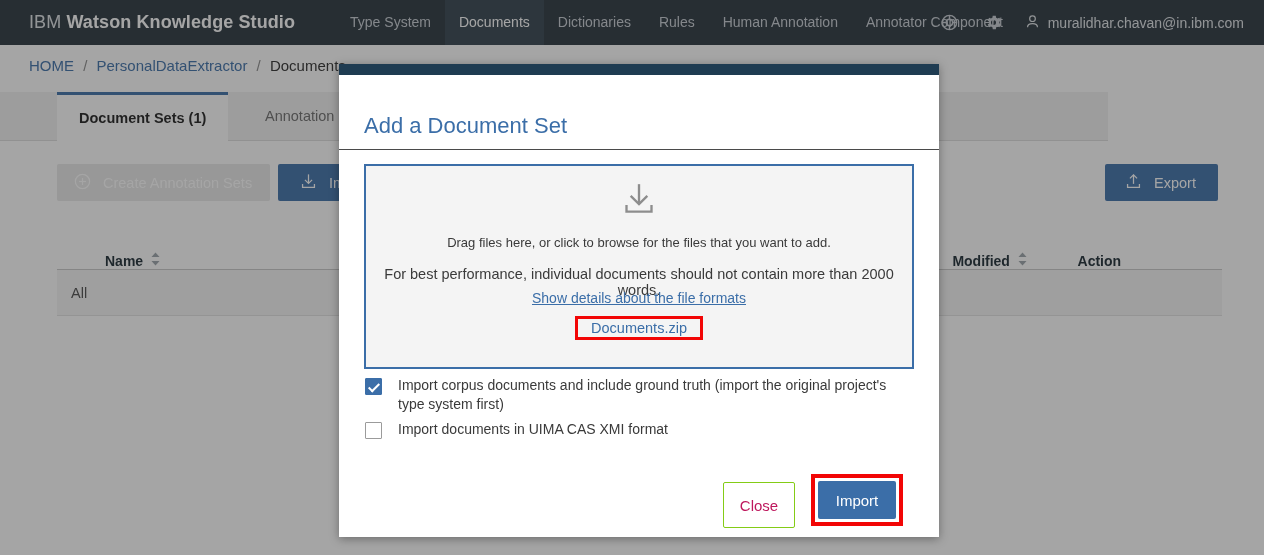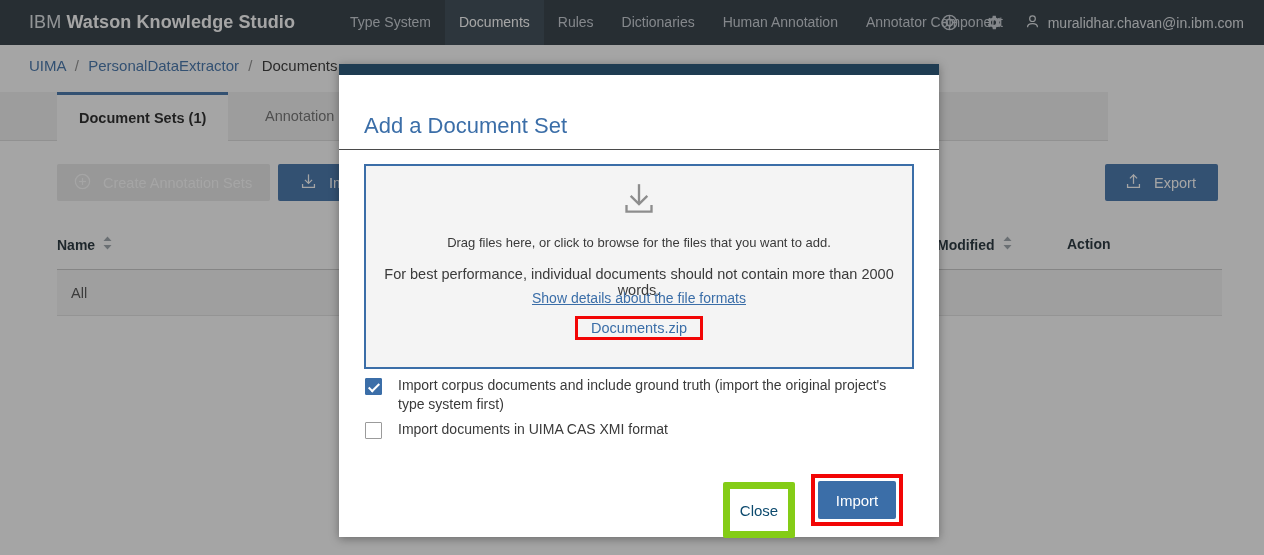--- a/index.html
+++ b/index.html
@@ -84,21 +84,21 @@
   }
   .btn-blue-export {
     position: absolute; right: 46px; top: 23px; width: 113px; height: 37px;
     background: #3b6ea8; border: none; border-radius: 2px;
     display: flex; align-items: center; gap: 11px; padding-left: 19px;
     color: #ffffff; font-size: 14.5px; cursor: pointer;
   }
 
   
   .tablewrap { position: absolute; left: 57px; top: 236px; width: 1165px; }
-  .thead { display: flex; height: 33px; align-items: flex-start; }
+  .thead { display: flex; height: 33px; align-items: flex-end; margin-left: 48px; }
   .th {
     font-size: 14px; font-weight: 700; color: #17262f;
     display: flex; align-items: center; gap: 8px; white-space: nowrap;
   }
   .th-name { width: 880px; }
   .th-mod  { width: 130px; }
   .th-act  { width: 150px; }
   .thead-rule { border-top: 1px solid #c9c9c9; width: 1165px; }
   .trow {
     height: 46px; display: flex; align-items: center;
@@ -163,23 +163,23 @@
   .cbox.checked { background: #3b6ea8; border-color: #3b6ea8; }
   .cbox.checked::after {
     content: ""; position: absolute; left: 5px; top: 2px;
     width: 4px; height: 9px; border: solid #ffffff;
     border-width: 0 2px 2px 0; transform: rotate(45deg);
   }
   .clabel { font-size: 14px; color: #3a3a3a; line-height: 19px; cursor: pointer; }
 
   .modal-foot { position: relative; height: 68px; }
   .btn-close {
-    position: absolute; right: 144px; top: 14px; width: 72px; height: 56px;
-    background: #ffffff; border: 7px solid #84cc16; border-radius: 2px;
-    color: #0c4a6e; font-size: 15px; cursor: pointer;
+    position: absolute; right: 144px; top: 14px; width: 72px; height: 46px;
+    background: #ffffff; border: 1px solid #84cc16; border-radius: 2px;
+    color: #be185d; font-size: 15px; cursor: pointer;
     font-family: "Liberation Sans", sans-serif;
   }
   .import-red {
     position: absolute; right: 36px; top: 6px; border: 4px solid #f20505; padding: 3px;
   }
   .btn-import {
     width: 78px; height: 38px; display: block;
     background: #3b6ea8; border: none; border-radius: 2px;
     color: #ffffff; font-size: 15px; cursor: pointer;
     font-family: "Liberation Sans", sans-serif;
@@ -192,22 +192,22 @@
 
   <div class="topnav">
     <div class="brand">
       <span class="ibm">IBM</span>
       <span class="wks">Watson Knowledge Studio</span>
     </div>
 
     <div class="navitems">
       <div class="navitem">Type System</div>
       <div class="navitem active">Documents</div>
+      <div class="navitem">Dictionaries</div>
       <div class="navitem">Rules</div>
-      <div class="navitem">Dictionaries</div>
       <div class="navitem">Human Annotation</div>
       <div class="navitem">Annotator Component</div>
     </div>
 
     <div class="navright">
       <div class="iconbtn">
         <svg width="19" height="19" viewBox="0 0 24 24" fill="none" stroke="#c6ccd2" stroke-width="1.8">
           <circle cx="12" cy="12" r="9"></circle>
             <circle cx="12" cy="12" r="4"></circle>
           <line x1="12" y1="3" x2="12" y2="8"></line>
@@ -228,21 +228,21 @@
               <path d="M5 20c0-3 3.1-5 7-5s7 2 7 5"></path>
           </svg>
         </span>
         <span>muralidhar.chavan@in.ibm.com</span>
       </div>
     </div>
   </div>
 
   <div class="crumbbar">
     <div class="crumb">
-      <a>UIMA</a>
+      <a>HOME</a>
       <span class="sep">/</span>
       <a>PersonalDataExtractor</a>
       <span class="sep">/</span>
       <span class="cur">Documents</span>
     </div>
   </div>
 
   <div class="tabsbar">
     <div class="tab active" style="left:57px;">Document Sets (1)</div>
     <div class="tab" style="left:243px;">Annotation Sets</div>

